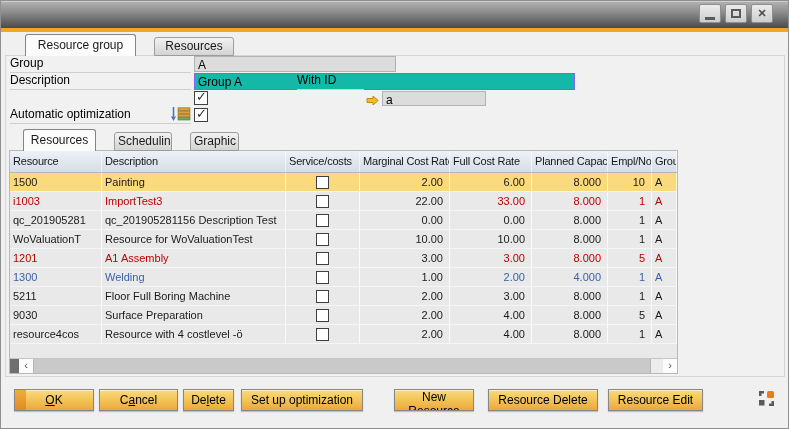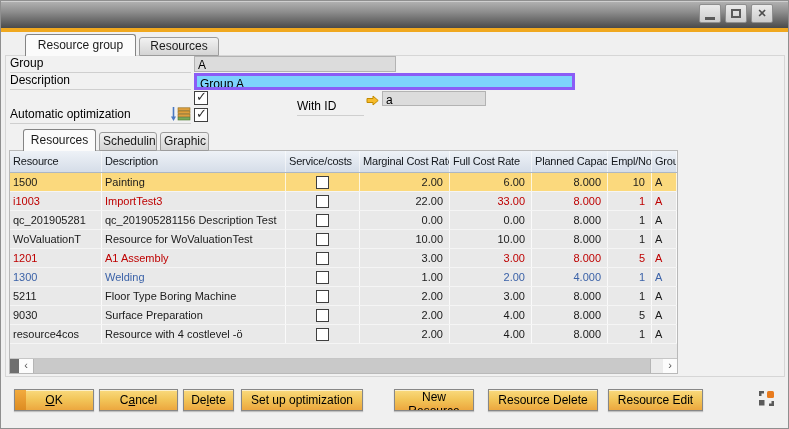--- a/index.html
+++ b/index.html
@@ -13,39 +13,39 @@
   .title{position:absolute;left:37px;top:6px;font-size:13px;color:#ffffff;letter-spacing:.2px;}
   .win-controls{position:absolute;top:3px;right:15px;display:flex;gap:4px;}
   .winbtn{width:22px;height:19px;background:linear-gradient(#ebebeb,#cdcdcd);border:1px solid #8f8f8f;
     border-radius:2px;display:flex;align-items:center;justify-content:center;}
   .glyph{font-size:11px;color:#4d4d4d;font-weight:bold;line-height:1;}
   .minimize-glyph{width:10px;height:3px;background:#5a5a5a;margin-top:10px;}
   .maximize-glyph{width:10px;height:9px;border:2px solid #5a5a5a;}
   .accent{position:absolute;left:0;top:27px;width:100%;height:4px;background:#F0A81F;z-index:4;}
 
   
-  .tabstrip{position:absolute;display:flex;align-items:flex-end;gap:3px;z-index:3;}
+  .tabstrip{position:absolute;display:flex;align-items:flex-end;gap:18px;z-index:3;}
   #outer-tabs{left:24px;top:33px;height:22px;}
   #inner-tabs{left:22px;top:128px;height:22px;}
   .tab{height:19px;background:linear-gradient(#f2f2f2,#d4d4d4);border:1px solid #9c9c9c;
     border-radius:3px 3px 0 0;font-size:12px;color:#1a1a1a;text-align:center;line-height:17px;
     overflow:hidden;white-space:nowrap;padding:0 3px;flex:none;}
   .tab.active{height:22px;background:#fbfbfb;border-color:#848484;border-bottom:none;line-height:20px;}
 
   
   .outer-panel{position:absolute;left:4px;top:54px;width:780px;height:322px;border:1px solid #d6d6d6;background:#f1f1f1;z-index:1;}
 
   
   .flabel{position:absolute;left:9px;width:181px;height:17px;font-size:12px;line-height:15px;color:#000;
     border-bottom:1px solid #cfcfcf;z-index:2;overflow:hidden;white-space:nowrap;}
   #lbl-group{top:55px}#lbl-desc{top:72px}#lbl-directly{top:89px}#lbl-auto{top:106px}
-  #lbl-withid{left:296px;width:67px;top:98px}
+  #lbl-withid{left:296px;width:67px;top:72px}
   .field{position:absolute;font-size:12px;line-height:14px;padding:1px 2px 0 3px;z-index:2;overflow:hidden;white-space:nowrap;color:#000;}
   .field.gray{background:#dcdcdc;border:1px solid #b3b3b3;}
-  .field.yellow{background:#7dd3fc;border:3px solid #8b5cf6;}
+  .field.yellow{background:#14b8a6;border:1px solid #8b5cf6;}
   #fld-group{left:193px;top:55px;width:202px;height:16px;}
   #fld-desc{left:193px;top:72px;width:381px;height:17px;}
   #fld-withid{left:381px;top:90px;width:104px;height:15px;}
   .checkbox{position:absolute;width:14px;height:14px;background:#fff;border:1px solid #3f3f3f;z-index:2;}
   #cb-directly{left:193px;top:90px;}
   #cb-auto{left:193px;top:107px;}
   .checkbox.checked::after{content:"\2713";position:absolute;left:1px;top:-3px;font-size:13px;color:#2e2e2e;}
   .linkarrow{position:absolute;left:365px;top:91px;z-index:2;width:13px;height:11px;}
   .opticon{position:absolute;left:169px;top:106px;z-index:2;width:21px;height:15px;}
 
@@ -217,21 +217,21 @@
             <div class="gridcheck"></div>
           </div>
           <div class="gcell right" style="width: 90px;">1.00</div>
           <div class="gcell right" style="width: 82px; color: rgb(59, 98, 168);">2.00</div>
           <div class="gcell right" style="width: 76px; color: rgb(59, 98, 168);">4.000</div>
           <div class="gcell right" style="width: 44px; color: rgb(59, 98, 168);">1</div>
           <div class="gcell" style="width: 25px; color: rgb(59, 98, 168);">A</div>
         </div>
         <div class="grow">
           <div class="gcell" style="width: 92px;">5211</div>
-          <div class="gcell" style="width: 184px;">Floor Type Boring Machine</div>
+          <div class="gcell" style="width: 184px;">Floor Full Boring Machine</div>
           <div class="gcell center" style="width: 74px;">
             <div class="gridcheck"></div>
           </div>
           <div class="gcell right" style="width: 90px;">2.00</div>
           <div class="gcell right" style="width: 82px;">3.00</div>
           <div class="gcell right" style="width: 76px;">8.000</div>
           <div class="gcell right" style="width: 44px;">1</div>
           <div class="gcell" style="width: 25px;">A</div>
         </div>
         <div class="grow">

